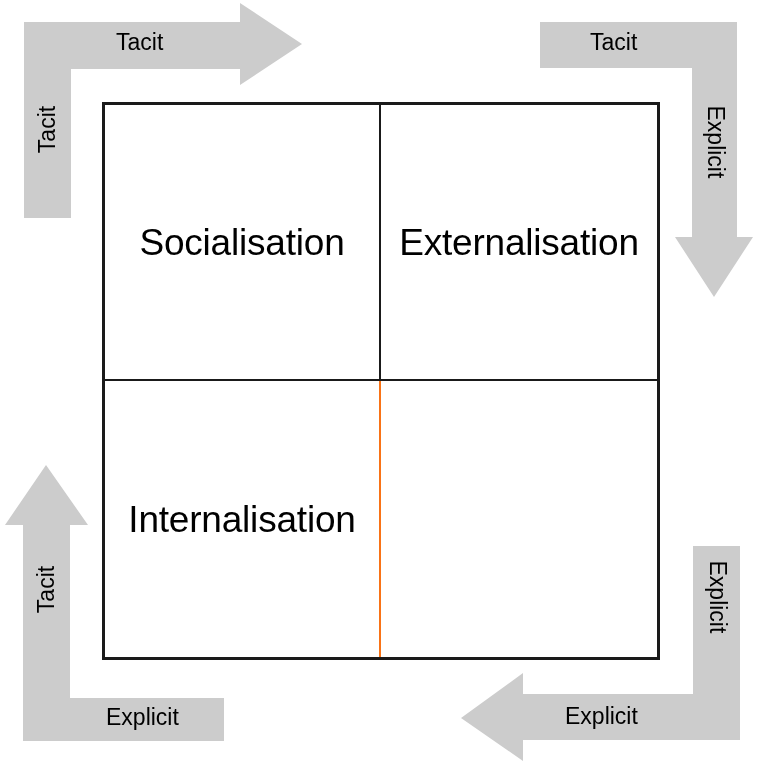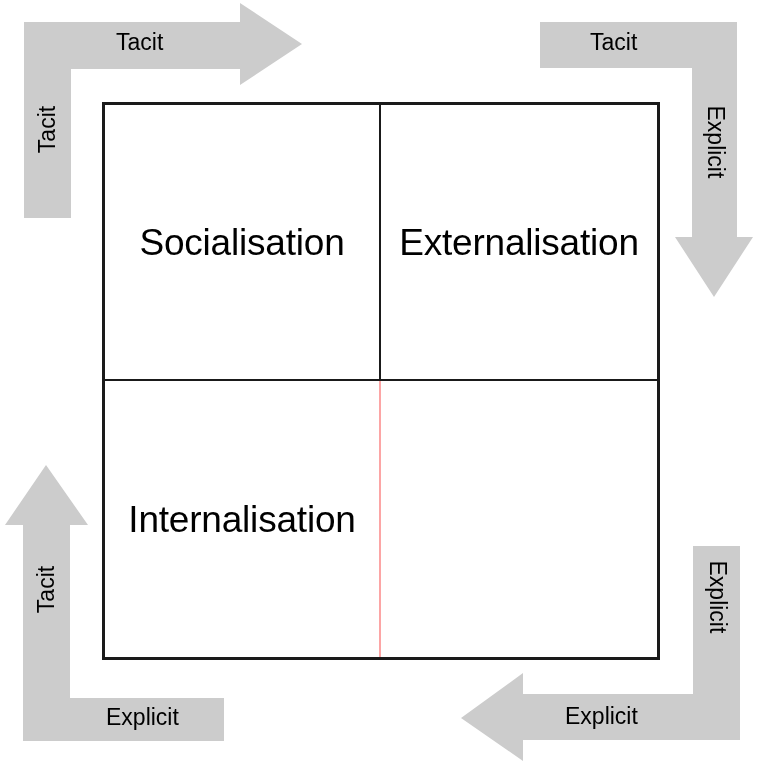--- a/index.html
+++ b/index.html
@@ -51,21 +51,21 @@
   }
   .quadrant-label {
     font-size: 37px;
     color: #000000;
     line-height: 1;
     white-space: nowrap;
     letter-spacing: -0.2px;
   }
   #quad-socialisation  { border-right: 2px solid #1a1a1a; border-bottom: 2px solid #1a1a1a; }
   #quad-externalisation{ border-bottom: 2px solid #1a1a1a; }
-  #quad-internalisation{ border-right: 2px solid #fca5a5; }
+  #quad-internalisation{ border-right: 2px solid #f97316; }
 
   
   .arrow-label {
     position: absolute;
     font-size: 23px;
     color: #000000;
     line-height: 1;
     white-space: nowrap;
   }
   .rot-cw  { transform: rotate(90deg); }

